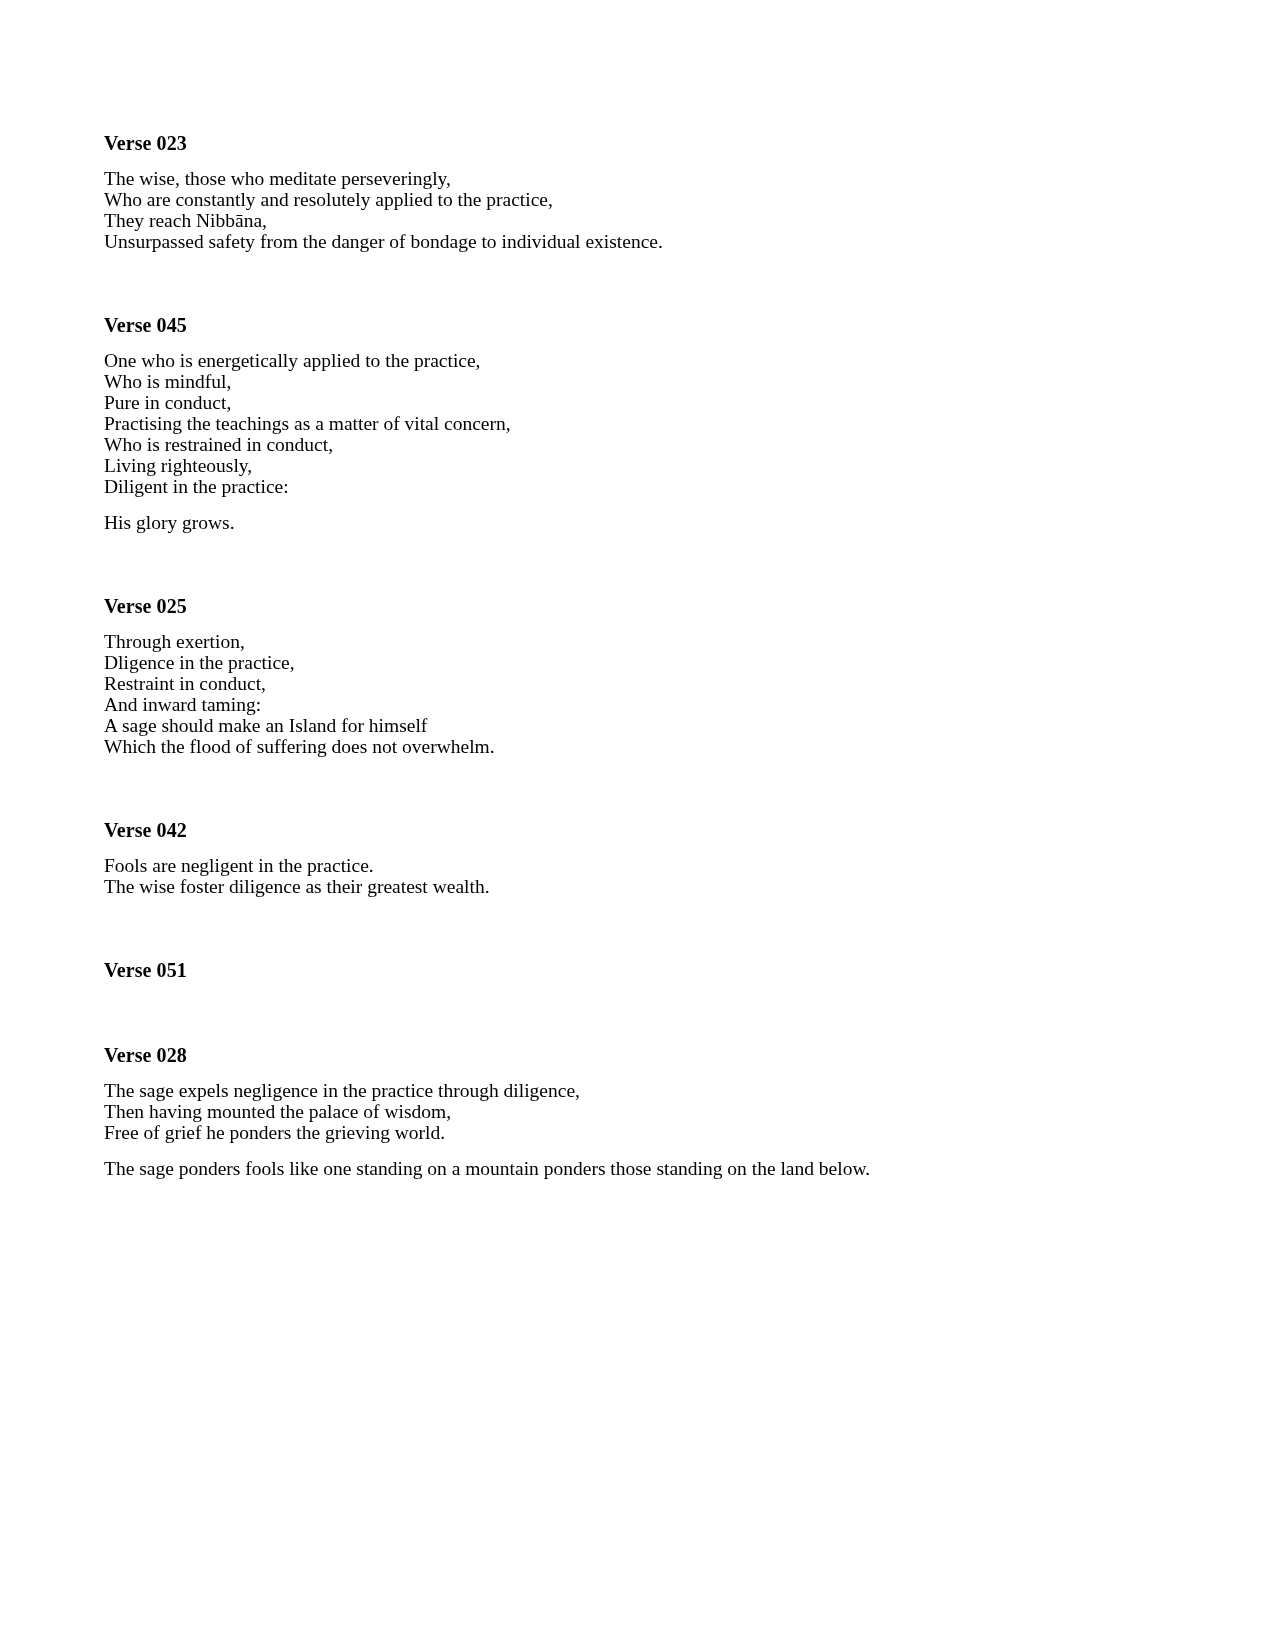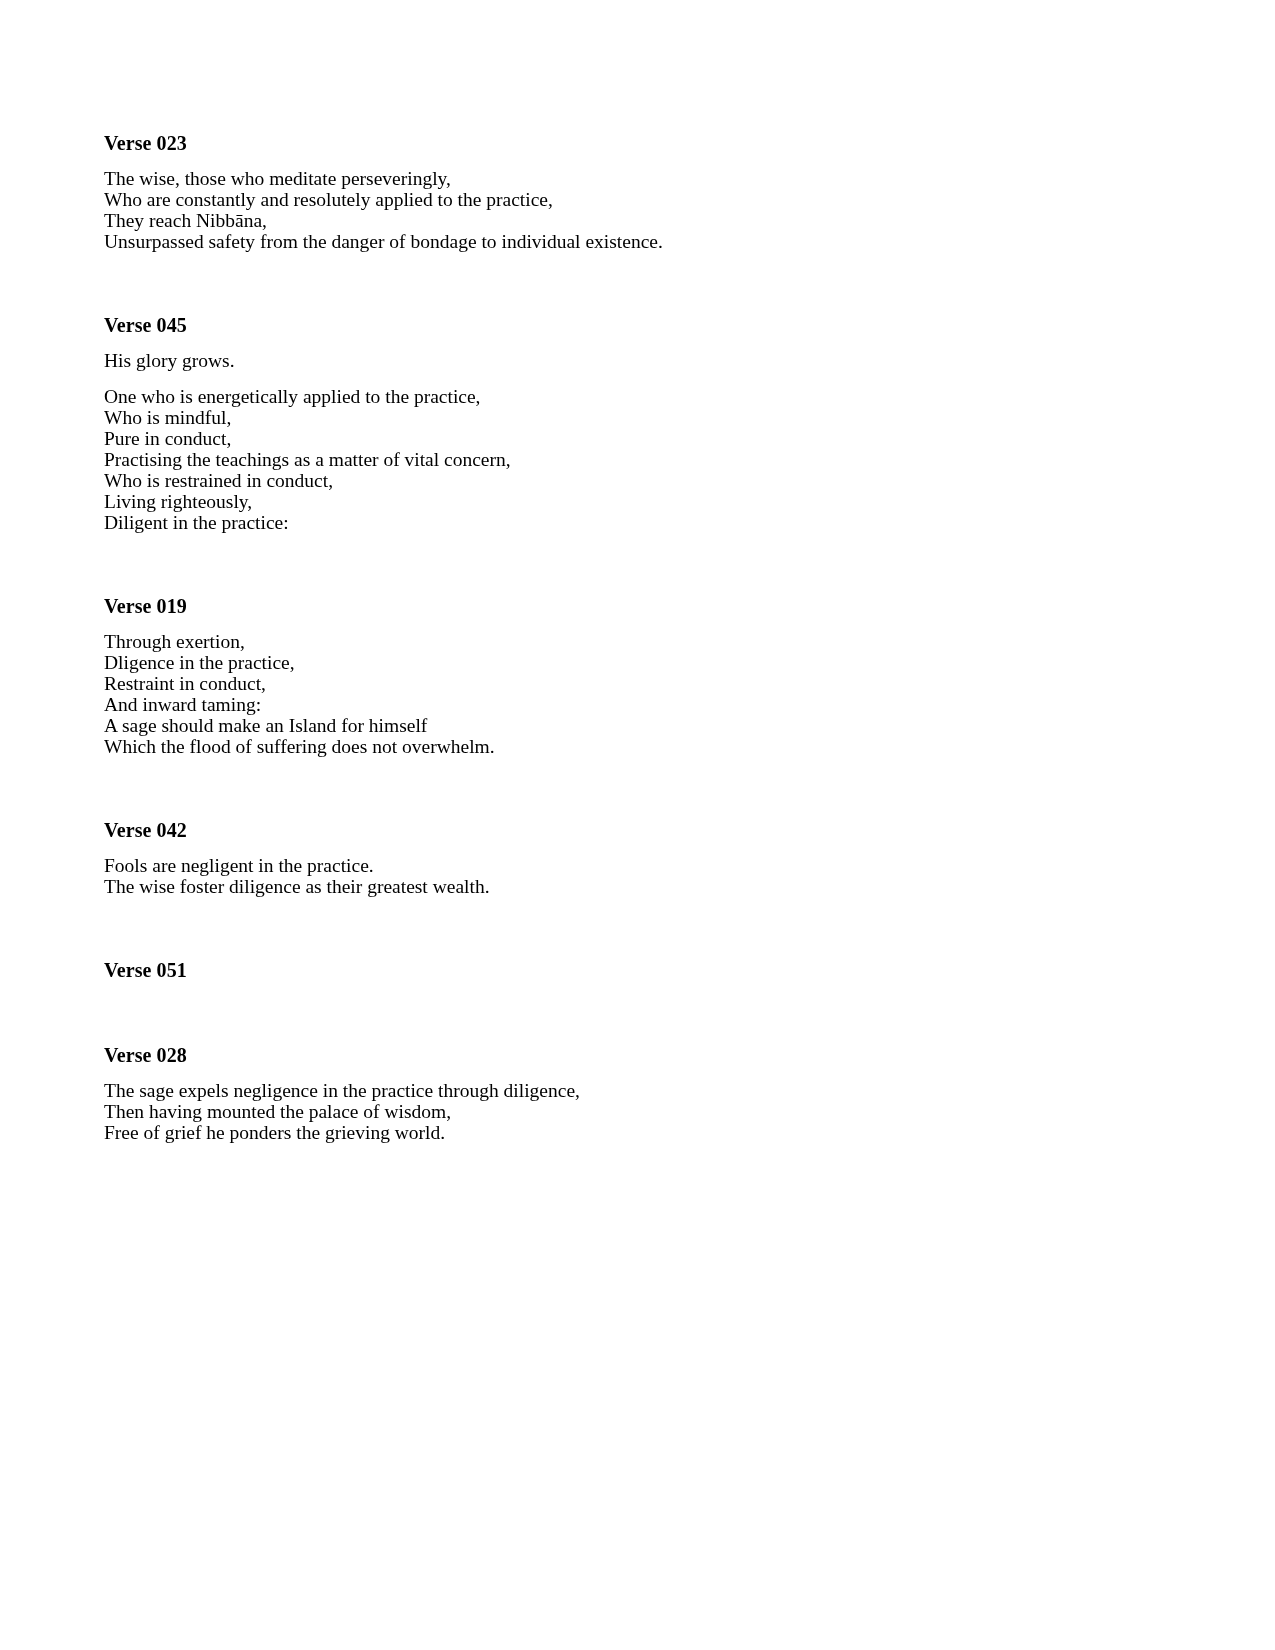--- a/index.html
+++ b/index.html
@@ -33,32 +33,32 @@
   <section class="verse">
     <h2 class="verse-heading">Verse 023</h2>
     <p class="verse-paragraph">The wise, those who meditate perseveringly,
 Who are constantly and resolutely applied to the practice,
 They reach Nibbāna,
 Unsurpassed safety from the danger of bondage to individual existence.</p>
   </section>
 
   <section class="verse">
     <h2 class="verse-heading">Verse 045</h2>
-    <p class="verse-paragraph">His glory grows.</p>
     <p class="verse-paragraph">One who is energetically applied to the practice,
 Who is mindful,
 Pure in conduct,
 Practising the teachings as a matter of vital concern,
 Who is restrained in conduct,
 Living righteously,
 Diligent in the practice:</p>
+    <p class="verse-paragraph">His glory grows.</p>
   </section>
 
   <section class="verse">
-    <h2 class="verse-heading">Verse 019</h2>
+    <h2 class="verse-heading">Verse 025</h2>
     <p class="verse-paragraph">Through exertion,
 Dligence in the practice,
 Restraint in conduct,
 And inward taming:
 A sage should make an Island for himself
 Which the flood of suffering does not overwhelm.</p>
   </section>
 
   <section class="verse">
     <h2 class="verse-heading">Verse 042</h2>
@@ -68,15 +68,16 @@
 
   <section class="verse">
     <h2 class="verse-heading">Verse 051</h2>
   </section>
 
   <section class="verse">
     <h2 class="verse-heading">Verse 028</h2>
     <p class="verse-paragraph">The sage expels negligence in the practice through diligence,
 Then having mounted the palace of wisdom,
 Free of grief he ponders the grieving world.</p>
+    <p class="verse-paragraph">The sage ponders fools like one standing on a mountain ponders those standing on the land below.</p>
   </section>
 
 </main>
 
 </body></html>

